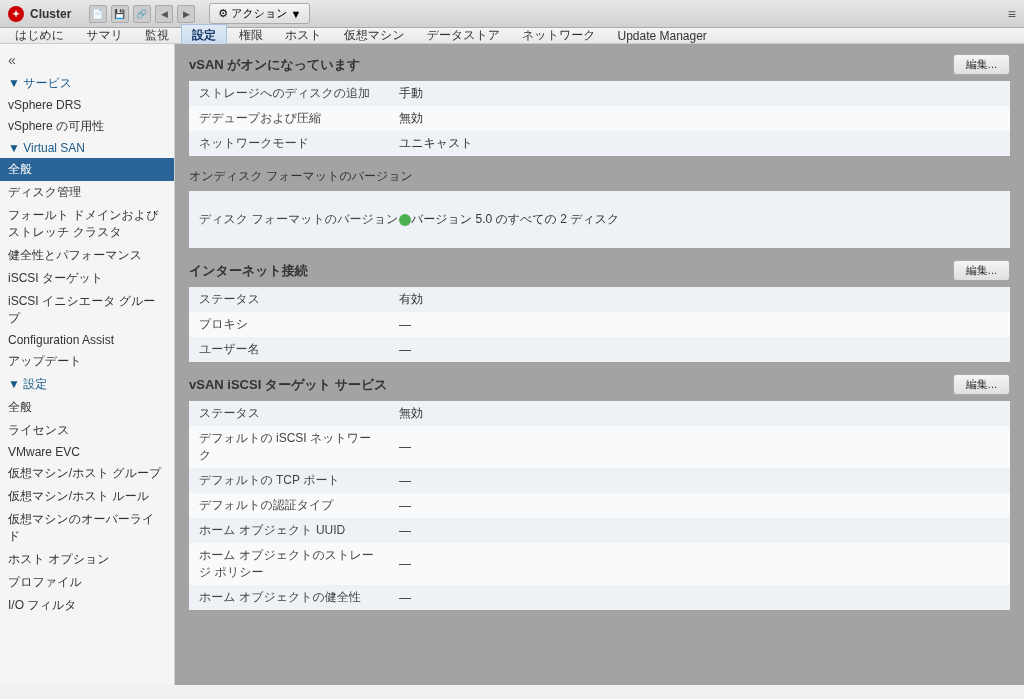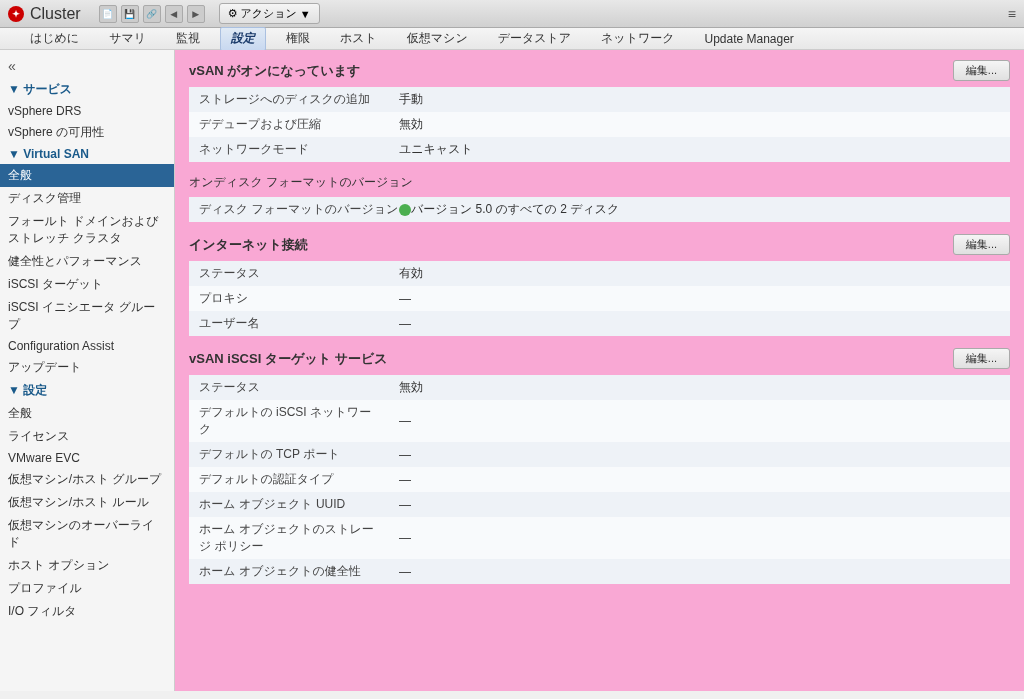--- a/index.html
+++ b/index.html
@@ -24,21 +24,21 @@
       gap: 6px;
     }
     .title-bar-logo {
       width: 16px; height: 16px;
       background: #cc0000;
       border-radius: 50%;
       display: flex; align-items: center; justify-content: center;
       color: white; font-size: 9px; font-weight: bold;
     }
     .title-bar-text {
-      font-size: 16px; font-weight: normal; color: #333;
+      font-size: 12px; font-weight: bold; color: #333;
     }
     .title-bar-icons {
       display: flex; gap: 4px; margin-left: 12px;
     }
     .title-icon {
       width: 18px; height: 18px;
       background: #ccc;
       border: 1px solid #aaa;
       border-radius: 2px;
       display: flex; align-items: center; justify-content: center;
@@ -61,39 +61,38 @@
     .hamburger-icon {
       font-size: 14px; color: #555;
     }
 
     
     .top-nav {
       display: flex;
       align-items: center;
       background: linear-gradient(to bottom, #f5f5f5, #e8e8e8);
       border-bottom: 1px solid #ccc;
-      height: 22px;
-      padding: 0 20px;
-      gap: 10px;
+      height: 16px;
+      padding: 0 5px;
+      gap: 2px;
     }
     .nav-item {
       padding: 4px 10px;
       font-size: 12px;
       color: #333;
       cursor: pointer;
       border-radius: 2px;
       height: 24px;
       display: flex; align-items: center;
     }
     .nav-item.active {
       background: linear-gradient(to bottom, #e0eaf5, #c8d8f0);
       border: 1px solid #aac0e0;
       color: #1a3a6a;
       font-weight: bold;
-      font-style: italic;
     }
 
     
     .main-layout {
       display: flex;
       height: calc(699px - 28px - 30px);
     }
 
     
     .sidebar {
@@ -107,40 +106,40 @@
     .sidebar-back-btn {
       padding: 4px 8px;
       font-size: 14px;
       color: #555;
       cursor: pointer;
     }
     .sidebar-section-header {
       display: flex; align-items: center;
       padding: 3px 8px;
       font-size: 12px;
-      font-weight: bold;
+      font-weight: normal;
       color: #1a5a8a;
       cursor: pointer;
       gap: 4px;
     }
     .sidebar-item {
       padding: 3px 8px 3px 8px;
       font-size: 12px;
       color: #333;
       cursor: pointer;
     }
     .sidebar-item.active {
       background: #2a6496;
       color: white;
     }
 
     
     .content {
       flex: 1;
-      background: #f9a8d4;
+      background: #a3a3a3;
       overflow-y: auto;
       padding: 10px 14px;
     }
 
     
     .section-header {
       display: flex;
       justify-content: space-between;
       align-items: center;
       margin-bottom: 6px;
@@ -185,21 +184,21 @@
     .subsection-title {
       font-size: 12px;
       font-weight: normal;
       color: #333;
       margin: 10px 0 6px 0;
     }
     .disk-format-row {
       display: flex;
       align-items: center;
       background: #eef2f7;
-      padding: 4px 10px;
+      padding: 20px 10px;
       font-size: 12px;
     }
     .disk-format-label {
       width: 200px;
       color: #444;
     }
     .disk-format-value {
       display: flex; align-items: center; gap: 0;
       color: #333;
     }

